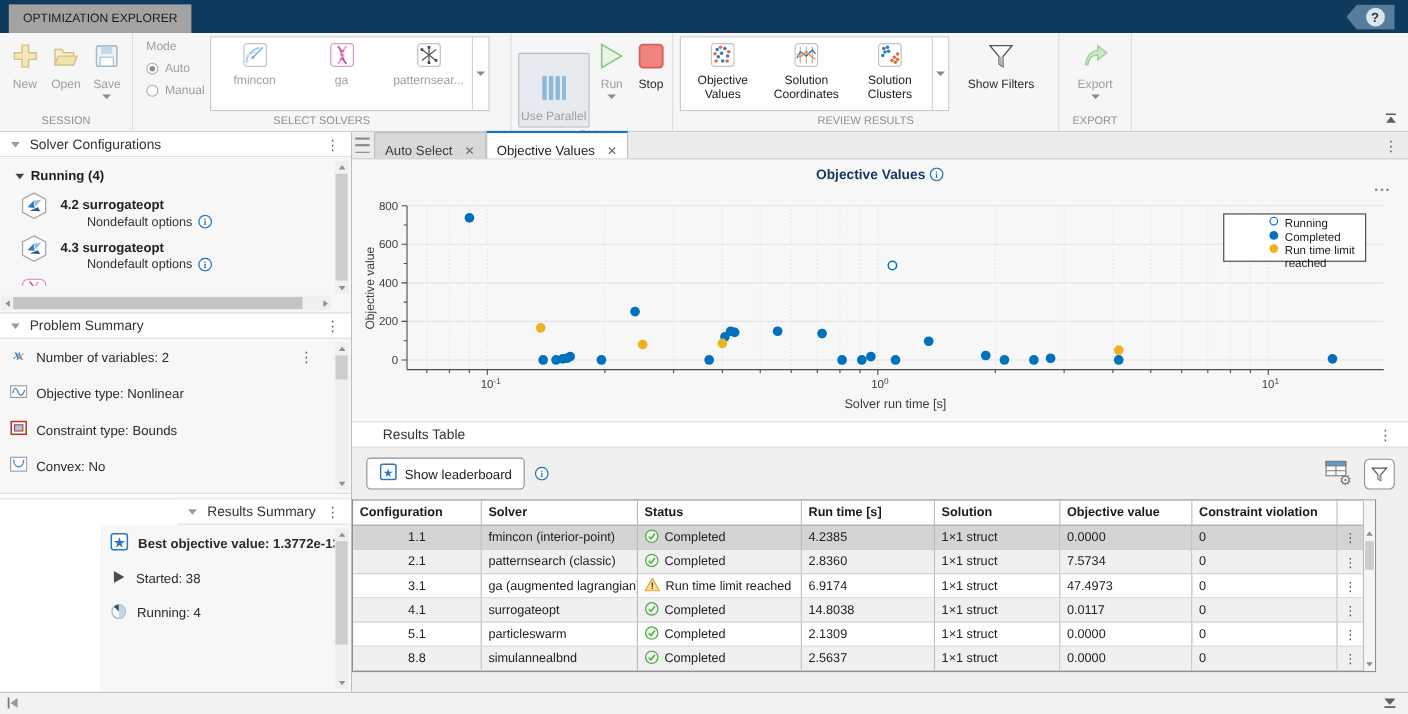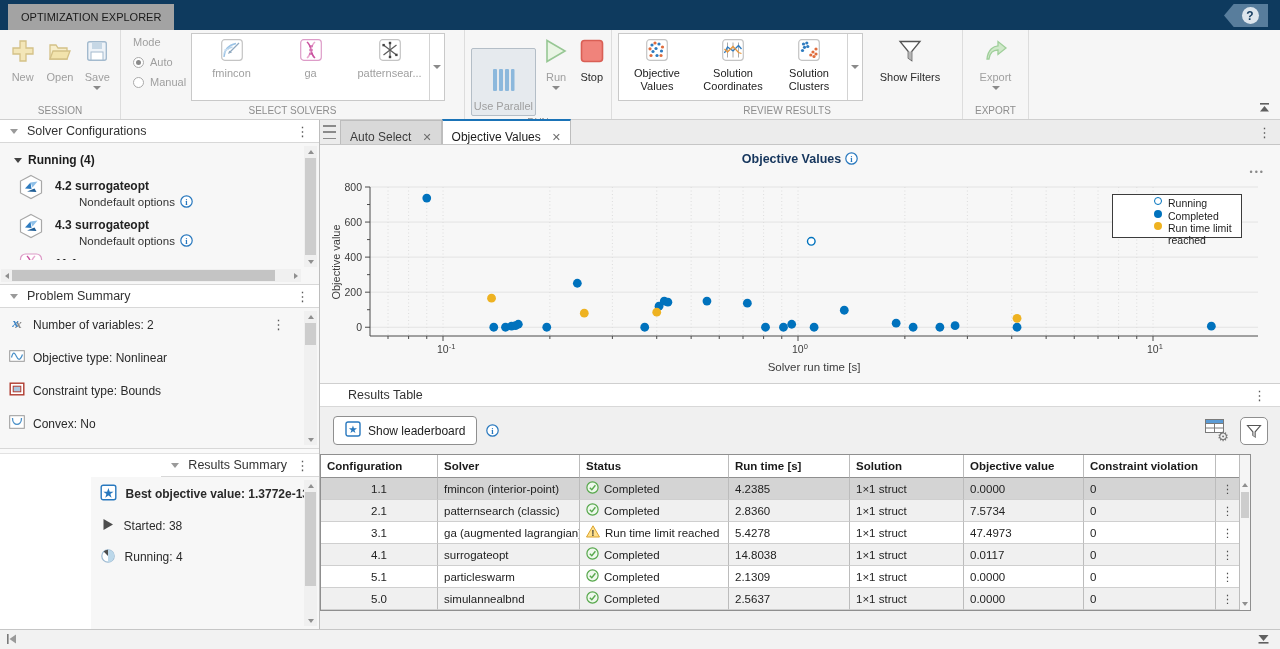--- a/index.html
+++ b/index.html
@@ -711,21 +711,21 @@
             <div class="tcell trow-stripe">1×1 struct</div>
             <div class="tcell trow-stripe">7.5734</div>
             <div class="tcell trow-stripe">0</div>
             <div class="tcell kebabcell trow-stripe">⋮</div>
             <div class="tcell center">3.1</div>
             <div class="tcell">ga (augmented lagrangian)</div>
             <div class="tcell status-cell"><span><svg width="14" height="13" viewBox="0 0 14 13">
                   <polygon points="7,0.8 13.5,12 0.5,12" fill="#ffe08a" stroke="#dba32e" stroke-width="1"></polygon>
                   <text x="7" y="10.5" text-anchor="middle" font-size="8.5" font-weight="bold" fill="#333">!</text>
                 </svg></span>Run time limit reached</div>
-            <div class="tcell">5.4278</div>
+            <div class="tcell">6.9174</div>
             <div class="tcell">1×1 struct</div>
             <div class="tcell">47.4973</div>
             <div class="tcell">0</div>
             <div class="tcell kebabcell">⋮</div>
             <div class="tcell center trow-stripe">4.1</div>
             <div class="tcell trow-stripe">surrogateopt</div>
             <div class="tcell status-cell trow-stripe"><span><svg width="13" height="13" viewBox="0 0 13 13">
                   <circle cx="6.5" cy="6.5" r="5.6" fill="#eef8ec" stroke="#57a84c" stroke-width="1.2"></circle>
                   <path d="M3.8,6.8 L5.8,8.8 L9.4,4.2" fill="none" stroke="#57a84c" stroke-width="1.4"></path>
                 </svg></span>Completed</div>
@@ -738,21 +738,21 @@
             <div class="tcell">particleswarm</div>
             <div class="tcell status-cell"><span><svg width="13" height="13" viewBox="0 0 13 13">
                   <circle cx="6.5" cy="6.5" r="5.6" fill="#eef8ec" stroke="#57a84c" stroke-width="1.2"></circle>
                   <path d="M3.8,6.8 L5.8,8.8 L9.4,4.2" fill="none" stroke="#57a84c" stroke-width="1.4"></path>
                 </svg></span>Completed</div>
             <div class="tcell">2.1309</div>
             <div class="tcell">1×1 struct</div>
             <div class="tcell">0.0000</div>
             <div class="tcell">0</div>
             <div class="tcell kebabcell">⋮</div>
-            <div class="tcell center trow-stripe">5.0</div>
+            <div class="tcell center trow-stripe">8.8</div>
             <div class="tcell trow-stripe">simulannealbnd</div>
             <div class="tcell status-cell trow-stripe"><span><svg width="13" height="13" viewBox="0 0 13 13">
                   <circle cx="6.5" cy="6.5" r="5.6" fill="#eef8ec" stroke="#57a84c" stroke-width="1.2"></circle>
                   <path d="M3.8,6.8 L5.8,8.8 L9.4,4.2" fill="none" stroke="#57a84c" stroke-width="1.4"></path>
                 </svg></span>Completed</div>
             <div class="tcell trow-stripe">2.5637</div>
             <div class="tcell trow-stripe">1×1 struct</div>
             <div class="tcell trow-stripe">0.0000</div>
             <div class="tcell trow-stripe">0</div>
             <div class="tcell kebabcell trow-stripe">⋮</div>

